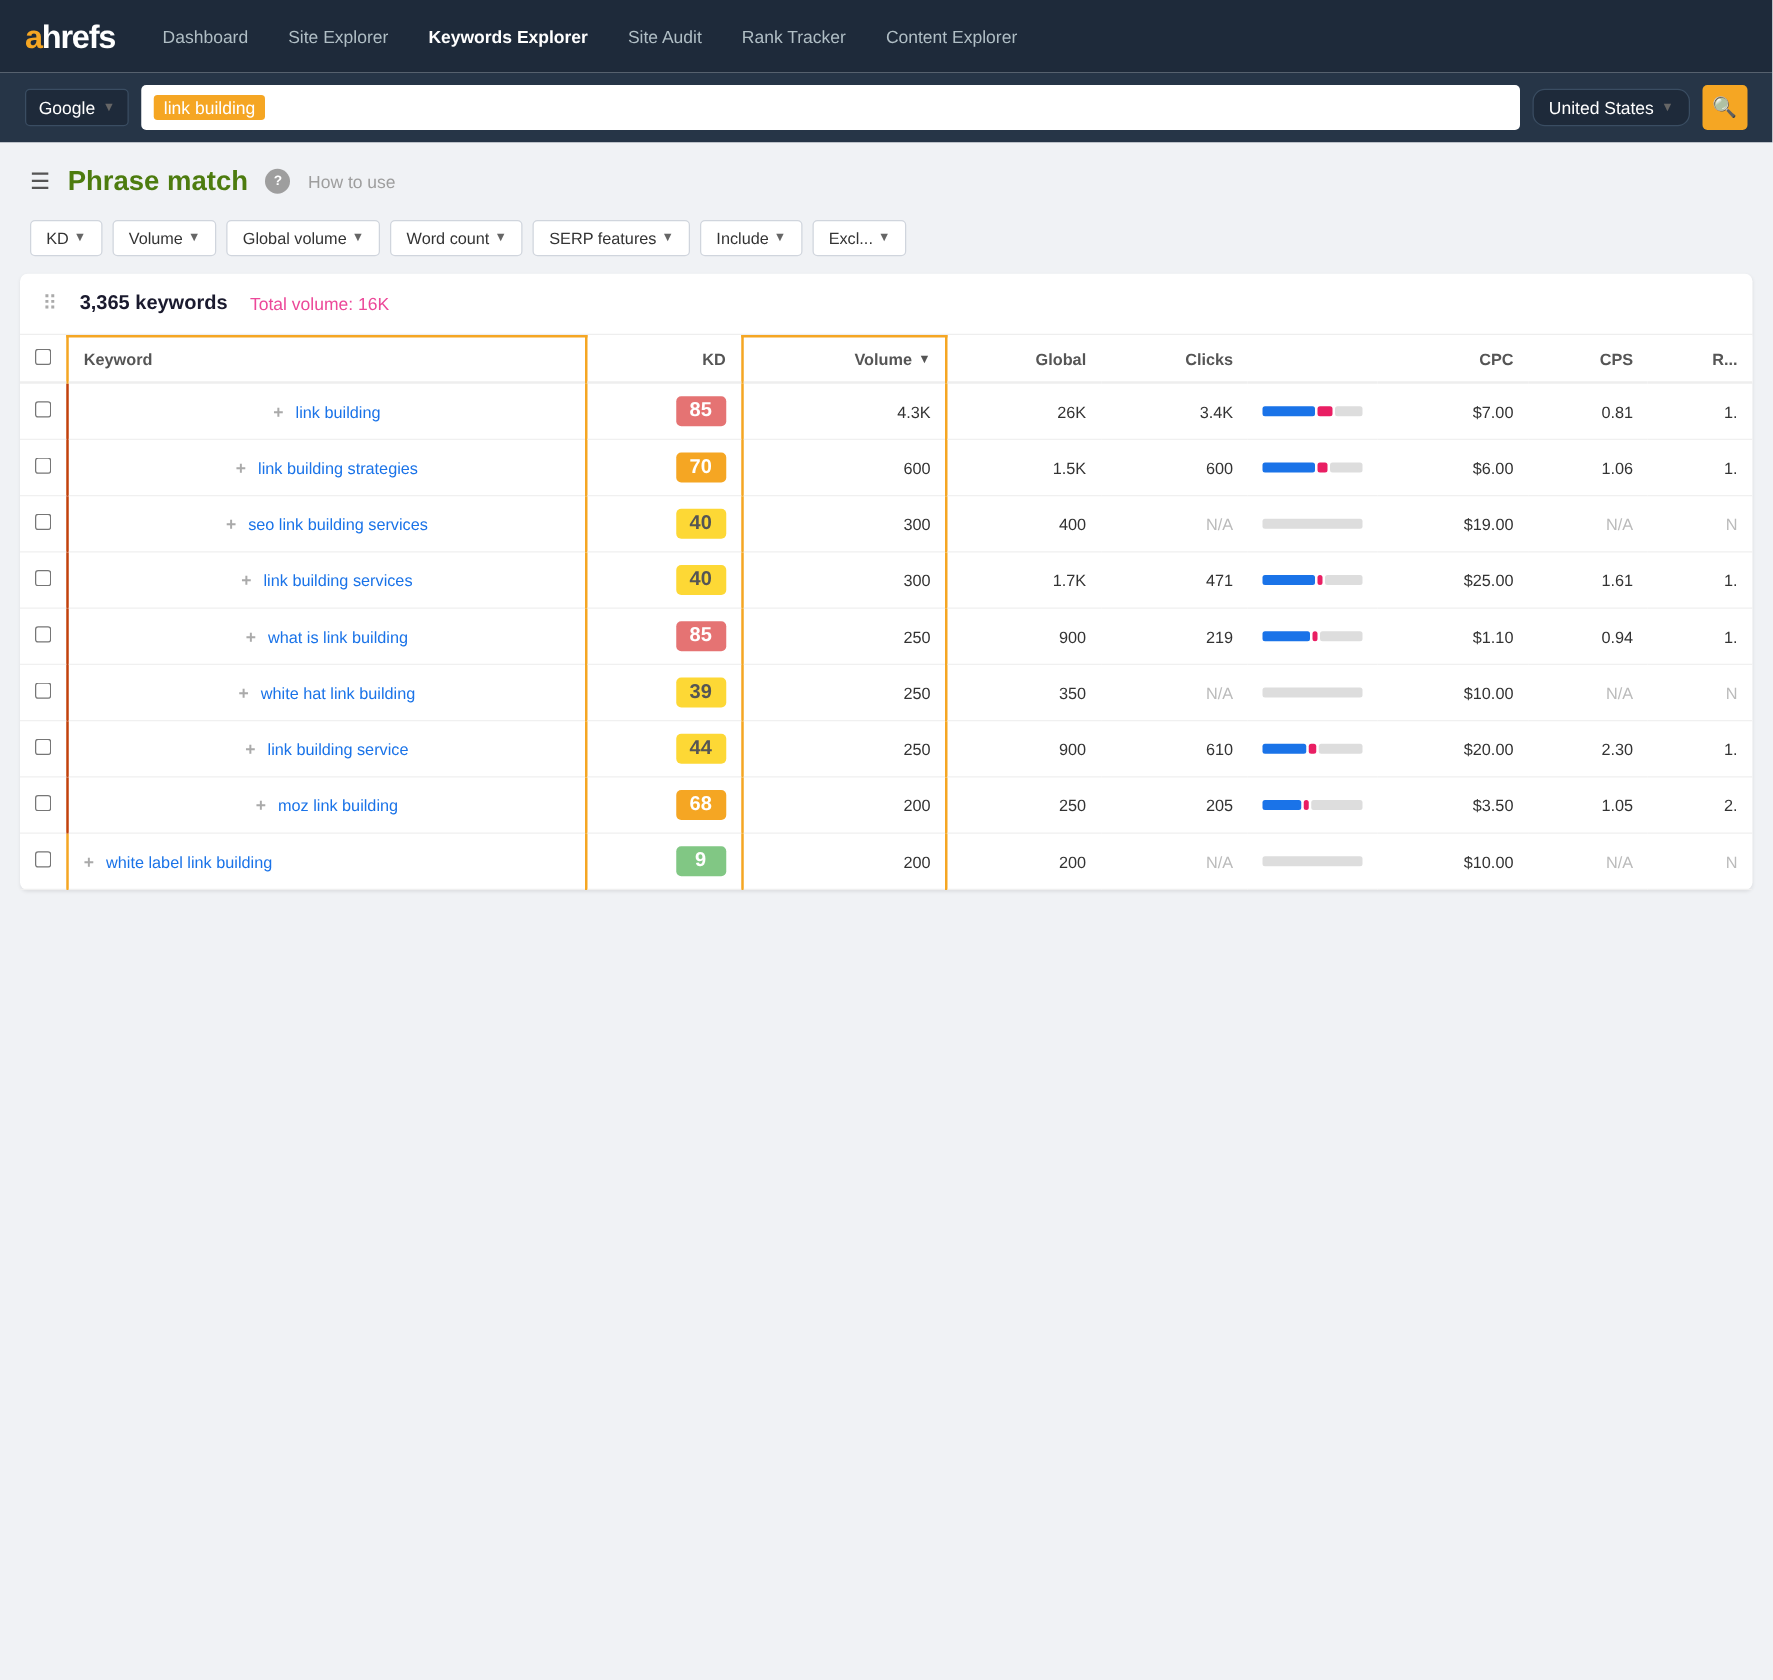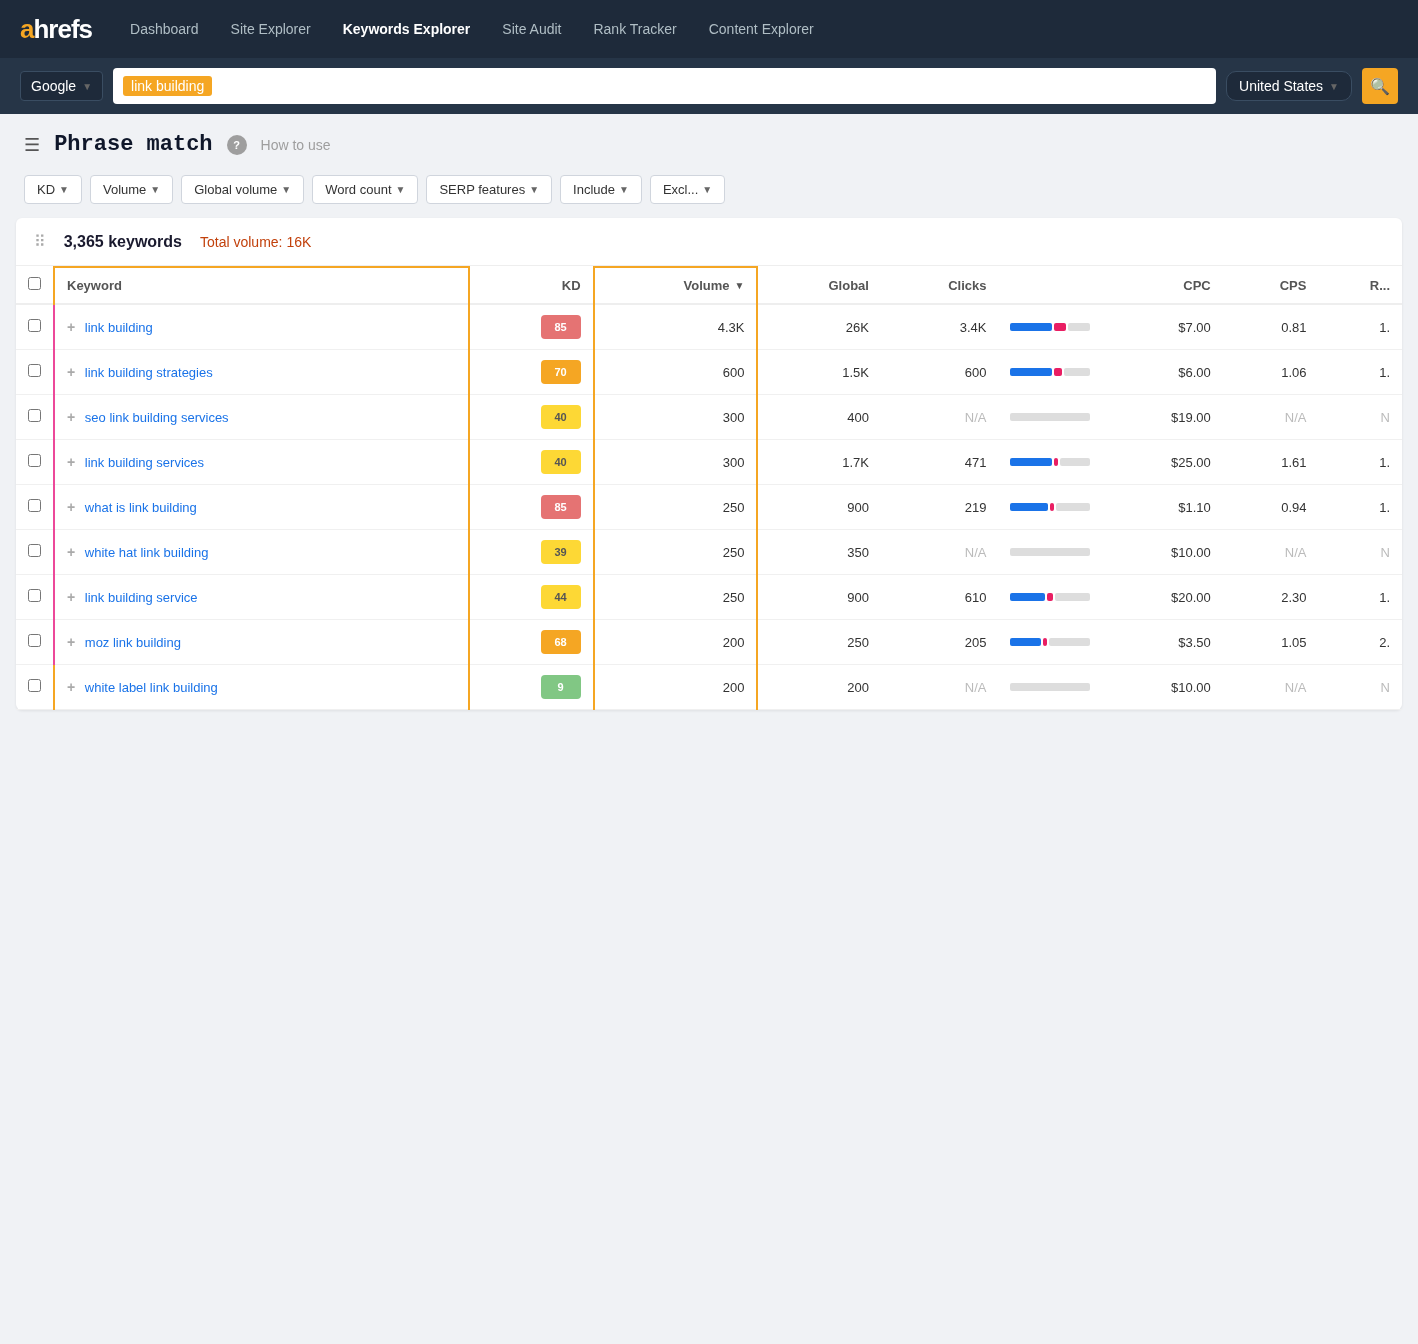--- a/index.html
+++ b/index.html
@@ -100,21 +100,21 @@
 
     
     .page-header {
       background: #f0f2f5;
       padding: 18px 24px 10px;
       display: flex;
       align-items: center;
       gap: 14px;
     }
     .hamburger { font-size: 18px; color: #555; cursor: pointer; }
-    .page-title { font-size: 22px; font-weight: 700; color: #0f172a; font-family: Liberation Mono, monospace; }
+    .page-title { font-size: 22px; font-weight: 700; color: #4d7c0f; }
     .help-btn {
       background: #9e9e9e;
       color: #fff;
       border-radius: 50%;
       width: 20px;
       height: 20px;
       font-size: 11px;
       display: flex;
       align-items: center;
       justify-content: center;
@@ -155,21 +155,21 @@
     }
     .table-meta {
       padding: 14px 18px;
       display: flex;
       align-items: center;
       gap: 18px;
       border-bottom: 1px solid #eee;
     }
     .drag-icon { color: #aaa; font-size: 16px; cursor: grab; }
     .keywords-count { font-size: 16px; font-weight: 700; color: #1a1a2e; }
-    .total-volume { font-size: 14px; color: #c2410c; }
+    .total-volume { font-size: 14px; color: #ec4899; }
 
     
     .data-table {
       width: 100%;
       border-collapse: collapse;
       font-size: 13px;
     }
     .data-table thead tr {
       border-bottom: 2px solid #eee;
     }
@@ -186,22 +186,23 @@
     }
     .data-table td {
       padding: 10px 12px;
       border-bottom: 1px solid #f0f0f0;
       white-space: nowrap;
       color: #333;
     }
 
     
     .col-keyword {
-      border-left: 2px solid #ec4899;
+      border-left: 2px solid #c2410c;
       border-right: 2px solid #f5a623;
+      text-align: center;
     }
     .col-keyword-header {
       border-left: 2px solid #f5a623;
       border-right: 2px solid #f5a623;
       border-top: 2px solid #f5a623;
     }
     .col-keyword-last {
       border-left: 2px solid #f5a623;
       border-right: 2px solid #f5a623;
       border-bottom: 2px solid #f5a623;
@@ -222,21 +223,21 @@
     }
 
     .kd-badge {
       display: inline-flex;
       align-items: center;
       justify-content: center;
       width: 40px;
       height: 24px;
       border-radius: 4px;
       font-weight: 700;
-      font-size: 11px;
+      font-size: 16px;
       color: #fff;
     }
     .kd-red { background: #e57373; }
     .kd-orange { background: #f5a623; }
     .kd-yellow { background: #fdd835; color: #555; }
     .kd-green { background: #81c784; }
 
     .keyword-link {
       color: #1a73e8;
       text-decoration: none;

